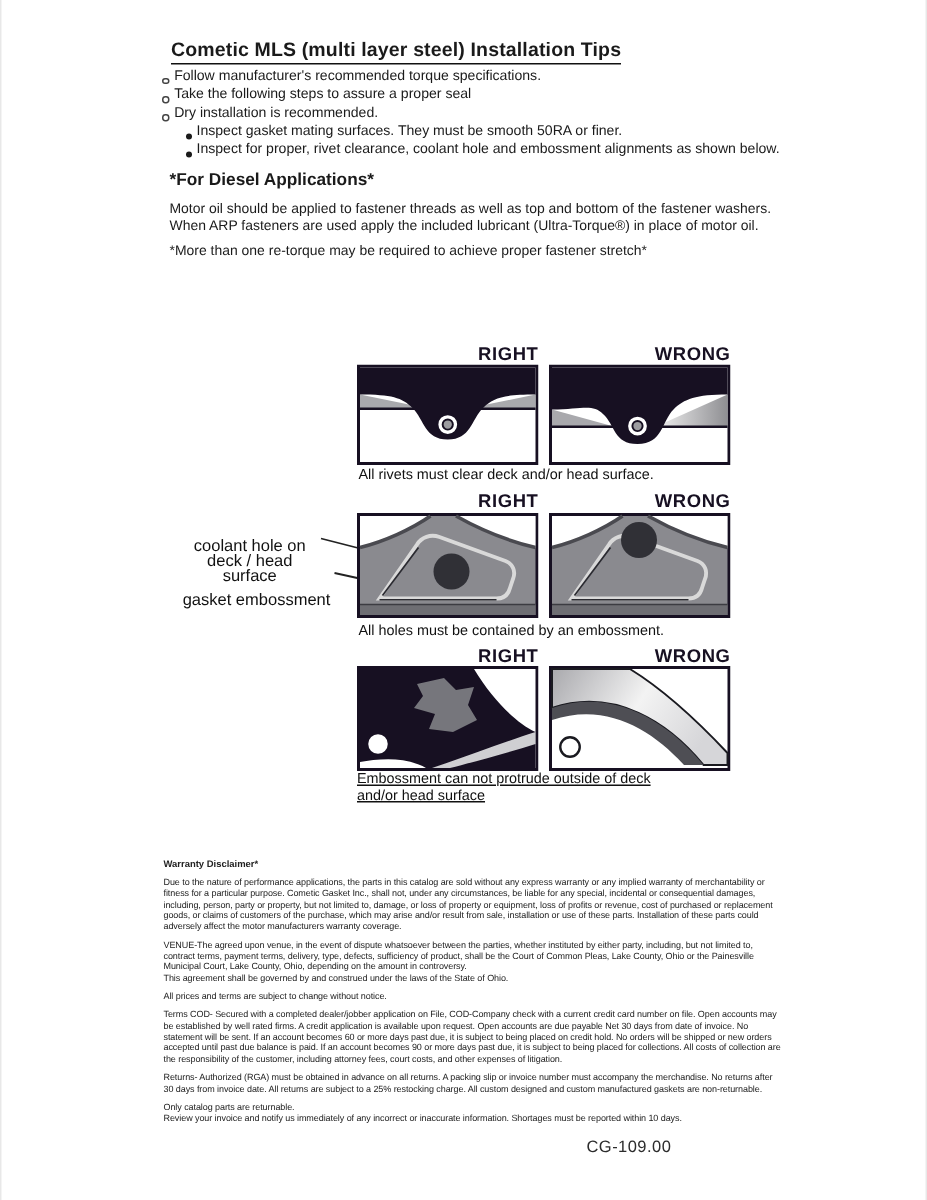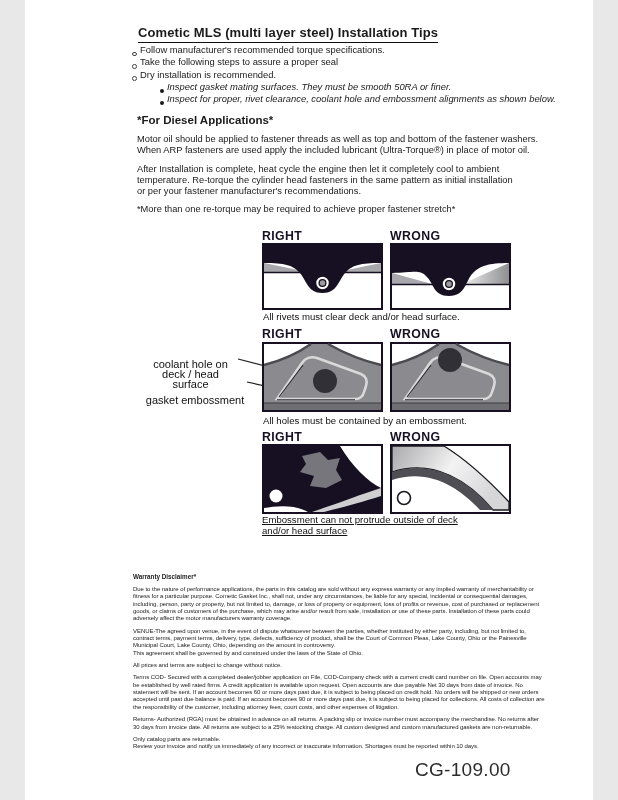--- a/index.html
+++ b/index.html
@@ -1,66 +1,66 @@
 <!DOCTYPE html>
 <html><head>
 <meta charset="utf-8">
 <style>
   * { margin:0; padding:0; box-sizing:border-box; }
   html,body { background:#e8e8e8; }
   body { font-family:"Liberation Sans","DejaVu Sans",sans-serif; }
   .page {
-    position:relative; width:568px; height:800px; margin:0 auto;
+    position:relative; width:616px; height:800px; margin:0 auto;
     background:#ffffff; color:#1a1a1a; overflow:hidden;
   }
   .pre { white-space:pre-line; }
 
   
   .title {
     position:absolute; left:113px; top:25px;
     font-size:13px; font-weight:bold; letter-spacing:0.1px;
     border-bottom:1.6px solid #111; padding-bottom:2px;
   }
 
   
   .tips { position:absolute; left:107px; top:44px; width:430px; font-size:9.4px; line-height:12.3px; }
   .b-row { display:flex; align-items:flex-end; }
-  .b-row.sub { margin-left:28px;font-style:italic; }
+  .b-row.sub { margin-left:16px; }
   .o-marker {
     flex:0 0 auto; width:4.6px; height:4.6px; border:1px solid #444; border-radius:50%;
     margin:3.2px 3.5px 0 0; background:#fff;
   }
   .dot-marker {
     flex:0 0 auto; width:4px; height:4px; border-radius:50%;
     margin:3.6px 3px 0 0; background:#1a1a1a;
   }
 
   
   .diesel { position:absolute; left:112px; top:115px; width:425px; font-size:9.3px; line-height:10.8px; }
   .diesel h2 { font-size:11.5px; font-weight:bold; margin:0 0 8px 0; }
   .diesel p { margin:0 0 9px 0; }
   .diesel .note { margin-top:-2px; }
 
   
   .fig-header {
-    position:absolute; width:121px; text-align:left;
+    position:absolute; width:121px; text-align:right;
     font-size:12.3px; font-weight:bold; letter-spacing:0.4px; color:#171022;
   }
   .fig-box { position:absolute; width:121px; height:70px; }
   .fig-box svg { display:block; width:100%; height:100%; }
   .fig-caption { position:absolute; font-size:9.6px; line-height:10.6px; color:#111; }
   .fig-label { position:absolute; font-size:11px; line-height:9.8px; text-align:center; color:#111;margin-top:16px; }
   .leader-svg { position:absolute; left:210px; top:352px; width:92px; height:44px; }
 
   
   .legal { position:absolute; left:108px; top:573px; width:414px; color:#222; }
   .legal h3 { font-size:6.3px; font-weight:bold; margin:0 0 6px 0; }
   .legal p { font-size:6px; line-height:7.35px; margin:0 0 5px 0; letter-spacing:-0.05px; }
 
-  .footer-code { position:absolute; left:390px; top:759px; font-size:19px; color:#2c2c2c; letter-spacing:0.3px; }
+  .footer-code { position:absolute; left:390px; top:759px; font-size:11px; color:#2c2c2c; letter-spacing:0.3px; }
 </style>
 </head>
 <body>
 
 <div class="page">
 
   <h1 class="title">Cometic MLS (multi layer steel) Installation Tips</h1>
 
   <div class="tips">
     <div class="b-row">
@@ -82,23 +82,20 @@
     <div class="b-row sub">
       <span class="dot-marker"></span>
       <span>Inspect for proper, rivet clearance, coolant hole and embossment alignments as shown below.</span>
     </div>
   </div>
 
   <div class="diesel">
     <h2>*For Diesel Applications*</h2>
     <p class="pre">Motor oil should be applied to fastener threads as well as top and bottom of the fastener washers.
 When ARP fasteners are used apply the included lubricant (Ultra-Torque®) in place of motor oil.</p>
-    <p class="pre">After Installation is complete, heat cycle the engine then let it completely cool to ambient
-temperature. Re-torque the cylinder head fasteners in the same pattern as initial installation
-or per your fastener manufacturer's recommendations.</p>
     <p class="note">*More than one re-torque may be required to achieve proper fastener stretch*</p>
   </div>
 
   <div class="fig-header" style="left:237px; top:229px;">RIGHT</div>
   <div class="fig-header" style="left:365px; top:229px;">WRONG</div>
 
   <div class="fig-box" style="left:237px; top:243px; height:67px;">
     <svg viewBox="0 0 121 67">
       <rect x="1" y="1" width="119" height="65" fill="#ffffff" stroke="#171022" stroke-width="2"></rect>
       <polygon points="2,20 46,29 2,29" fill="#a9a9ad"></polygon>

